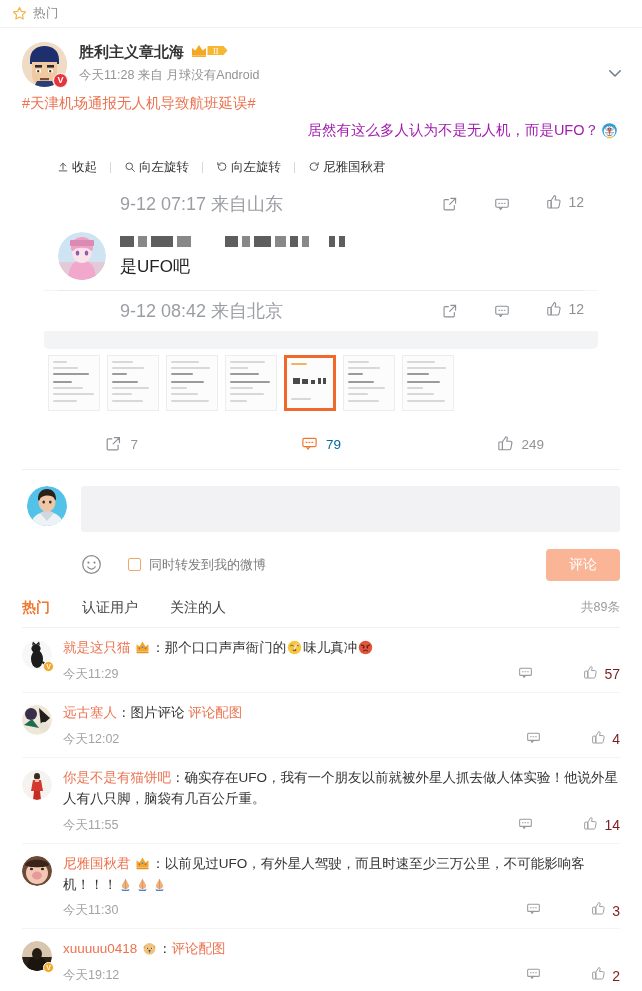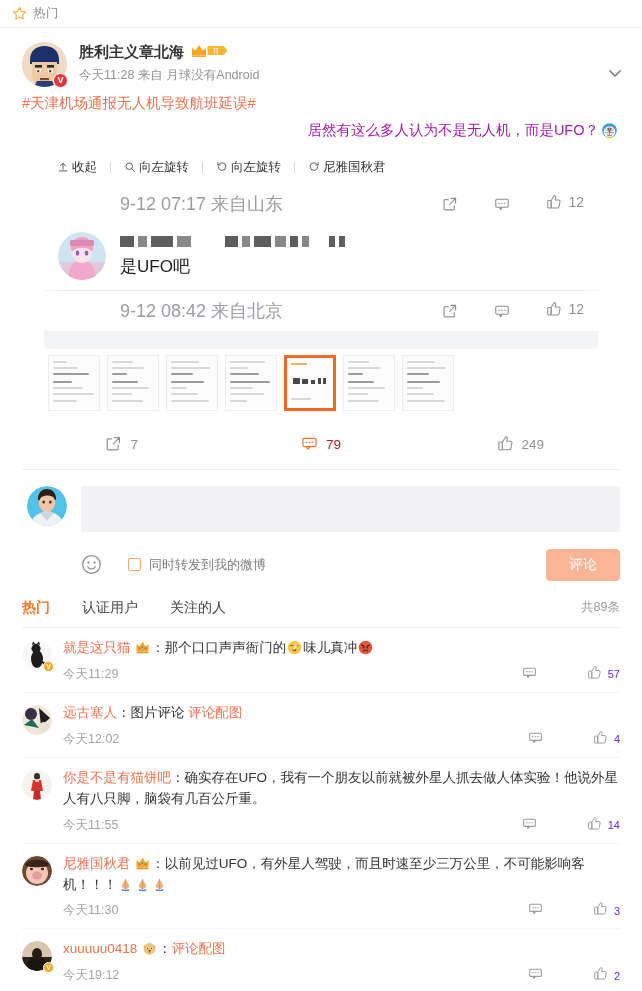--- a/index.html
+++ b/index.html
@@ -110,21 +110,21 @@
   
   .actions {
     display: flex; margin: 16px 22px 0 22px;
     border-bottom: 1px solid #f0f0f0; padding-bottom: 14px;
   }
   .act {
     flex: 1; display: flex; align-items: center; justify-content: center;
     font-size: 13.5px; color: #939393; cursor: pointer;
   }
   .act .n { margin-left: 8px; }
-  .act.active, .act.active .n { color: #b91c1c; text-align: center; }
+  .act.active, .act.active .n { color: #0369a1; text-align: center; }
 
   
   .combox { display: flex; padding: 16px 22px 0 27px; }
   .combox-ava { width: 40px; height: 40px; border-radius:50%; flex:0 0 40px; overflow:hidden; }
   .combox-right { flex: 1; margin-left: 14px; }
   .com-input {
     width: 100%; height: 46px; background: #f2f2f5; border: none;
     border-radius: 3px; outline:none; padding: 10px 12px;
     font-size: 13.5px; font-family: inherit; color:#333; resize:none;
   }
@@ -163,21 +163,21 @@
     border-radius: 50%; background: #f5a623; border: 1.2px solid #fff;
     color:#fff; font-size:7px; line-height:9px; text-align:center; font-weight:bold;
   }
   .cbody { flex: 1; margin-left: 11px; min-width: 0; }
   .ctext { font-size: 13.5px; line-height: 1.55; color: #333; }
   .cname { color: #eb7350; cursor:pointer; }
   .clink { color: #eb7350; cursor:pointer; }
   .cfoot { display: flex; align-items: center; margin-top: 6px; }
   .ctime { font-size: 12.5px; color: #a3a3a3; }
   .cacts { margin-left: auto; display: flex; align-items: center; gap: 50px; color:#9b9b9b; }
-  .cacts .cn { font-size: 11px; color:#6d28d9; margin-left: 6px; }
+  .cacts .cn { font-size: 14px; color:#7f1d1d; margin-left: 6px; }
   .cact { display:flex; align-items:center; cursor:pointer; }
   .emj { display:inline-block; width:15px; height:15px; vertical-align:-3px; margin:0 1px; }
 </style>
 </head>
 <body>
 
 <div class="page">
 
   <div class="hot-bar">
     <span>

